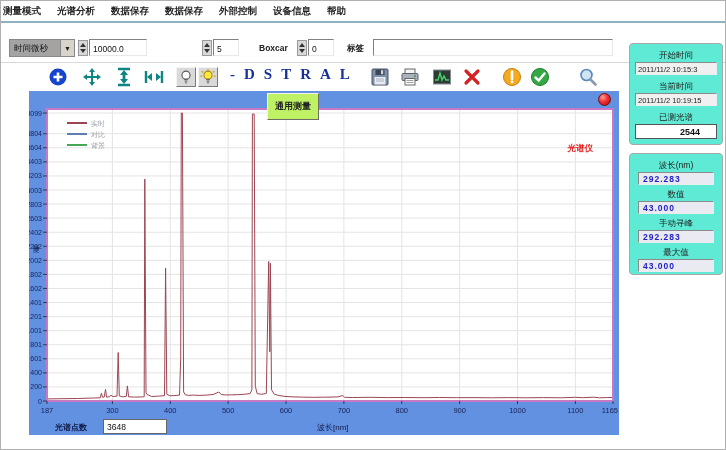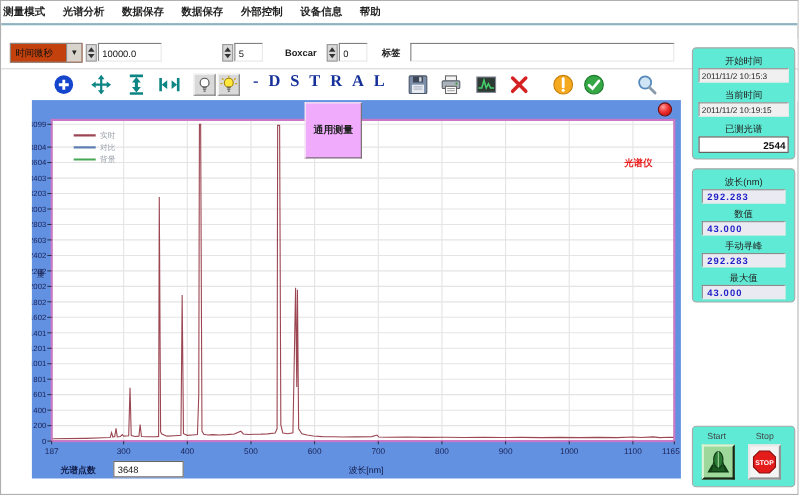--- a/index.html
+++ b/index.html
@@ -14,21 +14,21 @@
   
   #menubar { position:absolute; left:0; top:8; width:726px; height:22px;
     display:flex; align-items:center; gap:16px; padding-left:2px;
     border-bottom:2px solid #8fb2c0; background:#fff; }
   .mitem { font-size:9.5px; font-weight:bold; color:#222; cursor:default; white-space:nowrap; }
 
   
   #param-row { position:absolute; left:0; top:34px; width:726px; height:28px; background:#fff; }
   #param-row { border-bottom:1px solid #d8d8d8; }
   .combo { position:absolute; display:flex; height:18px; border:1px solid #888;
-    background:#c2410c; align-items:stretch; }
+    background:#a3a3a3; align-items:stretch; }
   .combo .cval { font-size:8.5px; padding:3px 4px 0 4px; width:50px; color:#111; }
   .combo .carw { width:14px; background:#d8d4cc; border-left:1px solid #888;
     display:flex; align-items:center; justify-content:center; font-size:7px; color:#222; }
   .spin { position:absolute; width:10px; height:16px; background:#d8d8d8;
     border:1px solid #999; display:flex; flex-direction:column; align-items:center; justify-content:center; gap:2px; }
   .spin i.up { width:0;height:0;border-left:3px solid transparent;border-right:3px solid transparent;border-bottom:4px solid #333; }
   .spin i.dn { width:0;height:0;border-left:3px solid transparent;border-right:3px solid transparent;border-top:4px solid #333; }
   .nfield { position:absolute; height:17px; border:1px solid #888;
     border-color:#808080 #e8e8e8 #e8e8e8 #808080; background:#fff;
     font-size:8.5px; padding:3px 3px 0 3px; color:#111; font-family:"Liberation Sans",sans-serif; }
@@ -37,42 +37,42 @@
   
   #toolbar { position:absolute; left:0; top:63px; width:726px; height:28px; background:#fff;margin-left:37px; }
   .tico { position:absolute; top:3px; width:20px; height:20px; cursor:pointer; }
   .tbtn-raised { background:#d9d9d9; border:1px solid; border-color:#f4f4f4 #7a7a7a #7a7a7a #f4f4f4; }
   #dstral { position:absolute; top:2px; font-size:15px; font-weight:bold; color:#16309a;
     letter-spacing:9px; font-family:"Liberation Serif", serif; }
 
   
   #chart-panel { position:absolute; left:28px; top:90px; width:590px; height:344px;
     background:#6291e2; }
-  #chart-tab { position:absolute; left:248px; top:2px; padding:18px 7px;
-    background:#f0abfc; border:1px solid; border-color:#f4f2ee #6f6d68 #6f6d68 #f4f2ee;
+  #chart-tab { position:absolute; left:238px; top:2px; padding:6px 7px;
+    background:#bef264; border:1px solid; border-color:#f4f2ee #6f6d68 #6f6d68 #f4f2ee;
     font-size:9px; font-weight:bold; color:#222; }
   #chart-status { position:absolute; right:26px; top:4px; font-size:8.5px; font-weight:bold; color:#e82020;margin-top:48px; }
   #led { position:absolute; right:8px; top:2px; width:13px; height:13px; border-radius:50%;
     background: radial-gradient(circle at 35% 30%, #ff9c9c 0%, #f03030 45%, #b00808 100%);
     border:1px solid #701010; }
   #chart-svg { position:absolute; left:0; top:0; }
   #ylab { position:absolute; left:2px; top:148px; font-size:6.5px; color:#1a224f;
     writing-mode:vertical-rl; letter-spacing:1px; }
   #points-label { position:absolute; left:26px; top:331px; font-size:8px; font-weight:bold; color:#101a46; }
   #points-input { position:absolute; left:74px; top:328px; width:64px; height:15px;
     border:1px solid #666; background:#fff; font-size:8.5px; padding:1px 3px; color:#111;
     font-family:"Liberation Sans",sans-serif; }
   #xlab { position:absolute; left:288px; top:331px; font-size:8px; font-weight:normal; color:#101a46; }
 
   
   .gbox { position:absolute; background:#5eead4; border:1px solid #a8a8a8; border-radius:4px; }
   .glabel { position:absolute; width:100%; text-align:center; font-size:8.5px; color:#222; }
   .gfield { position:absolute; left:5px; width:82px; height:13px; background:#f0f0f0;
     border:1px solid; border-color:#8a8a8a #ececec #ececec #8a8a8a;
-    font-size:7.5px; padding:2px 2px 0 2px; color:#222; white-space:nowrap; overflow:hidden; }
+    font-size:7.5px; padding:2px 16px 0 2px; color:#222; white-space:nowrap; overflow:hidden; }
   .gvalue { position:absolute; left:8px; width:76px; height:13px; background:#eaeaf2;
     border:1px solid; border-color:#8a8a8a #ececec #ececec #8a8a8a;
     font-size:8.5px; font-weight:bold; padding:1px 0 0 4px; color:#2020c8; letter-spacing:1px; }
   #measured-field { background:#fff; border:1px solid #555; height:15px; font-size:9px; font-weight:bold; color:#111; }
 
   
   #runbox { left:628px; top:386px; width:94px; height:56px; }
   .runlabel { position:absolute; top:4px; font-size:8px; color:#444; }
   .runbtn { position:absolute; top:16px; width:30px; height:32px; cursor:pointer;
     border:2px outset #e8e8e8; display:flex; align-items:center; justify-content:center; }
@@ -310,32 +310,14 @@
     <div class="glabel" style="top:6px;">波长(nm)</div>
     <div class="gvalue" style="top:18px;">292.283</div>
     <div class="glabel" style="top:35px;">数值</div>
     <div class="gvalue" style="top:47px;">43.000</div>
     <div class="glabel" style="top:64px;">手动寻峰</div>
     <div class="gvalue" style="top:76px;">292.283</div>
     <div class="glabel" style="top:93px;">最大值</div>
     <div class="gvalue" style="top:105px;">43.000</div>
   </div>
 
-  <div class="gbox" id="runbox">
-    <span class="runlabel" style="left:13px;">Start</span>
-    <span class="runlabel" style="left:57px;">Stop</span>
-    <div class="runbtn" id="start-btn" style="left:8px;">
-      <svg width="24" height="26" viewBox="0 0 24 26">
-        <path d="M3 22 H21 L17.5 16 H6.5 Z" fill="#1c5a22" stroke="#0e3813"></path>
-        <ellipse cx="12" cy="11" rx="4.2" ry="7.5" fill="#2a7a34" stroke="#0e3813"></ellipse>
-        <path d="M12 3.5 V18" stroke="#9fd89b" stroke-width="1"></path>
-        <path d="M5 22 L8 13 M19 22 L16 13" stroke="#0e3813" stroke-width="1"></path>
-      </svg>
-    </div>
-    <div class="runbtn" id="stop-btn" style="left:50px;">
-      <svg width="24" height="24" viewBox="0 0 24 24">
-        <polygon points="7.5,2 16.5,2 22,7.5 22,16.5 16.5,22 7.5,22 2,16.5 2,7.5" fill="#e41c1c" stroke="#8a0e0e"></polygon>
-        <text id="stop-text" x="12" y="14.6" text-anchor="middle" font-size="6.2" font-weight="bold" fill="#ffffff" font-family="Liberation Sans, sans-serif">STOP</text>
-      </svg>
-    </div>
-  </div>
 
 </div>
 
 </body></html>

